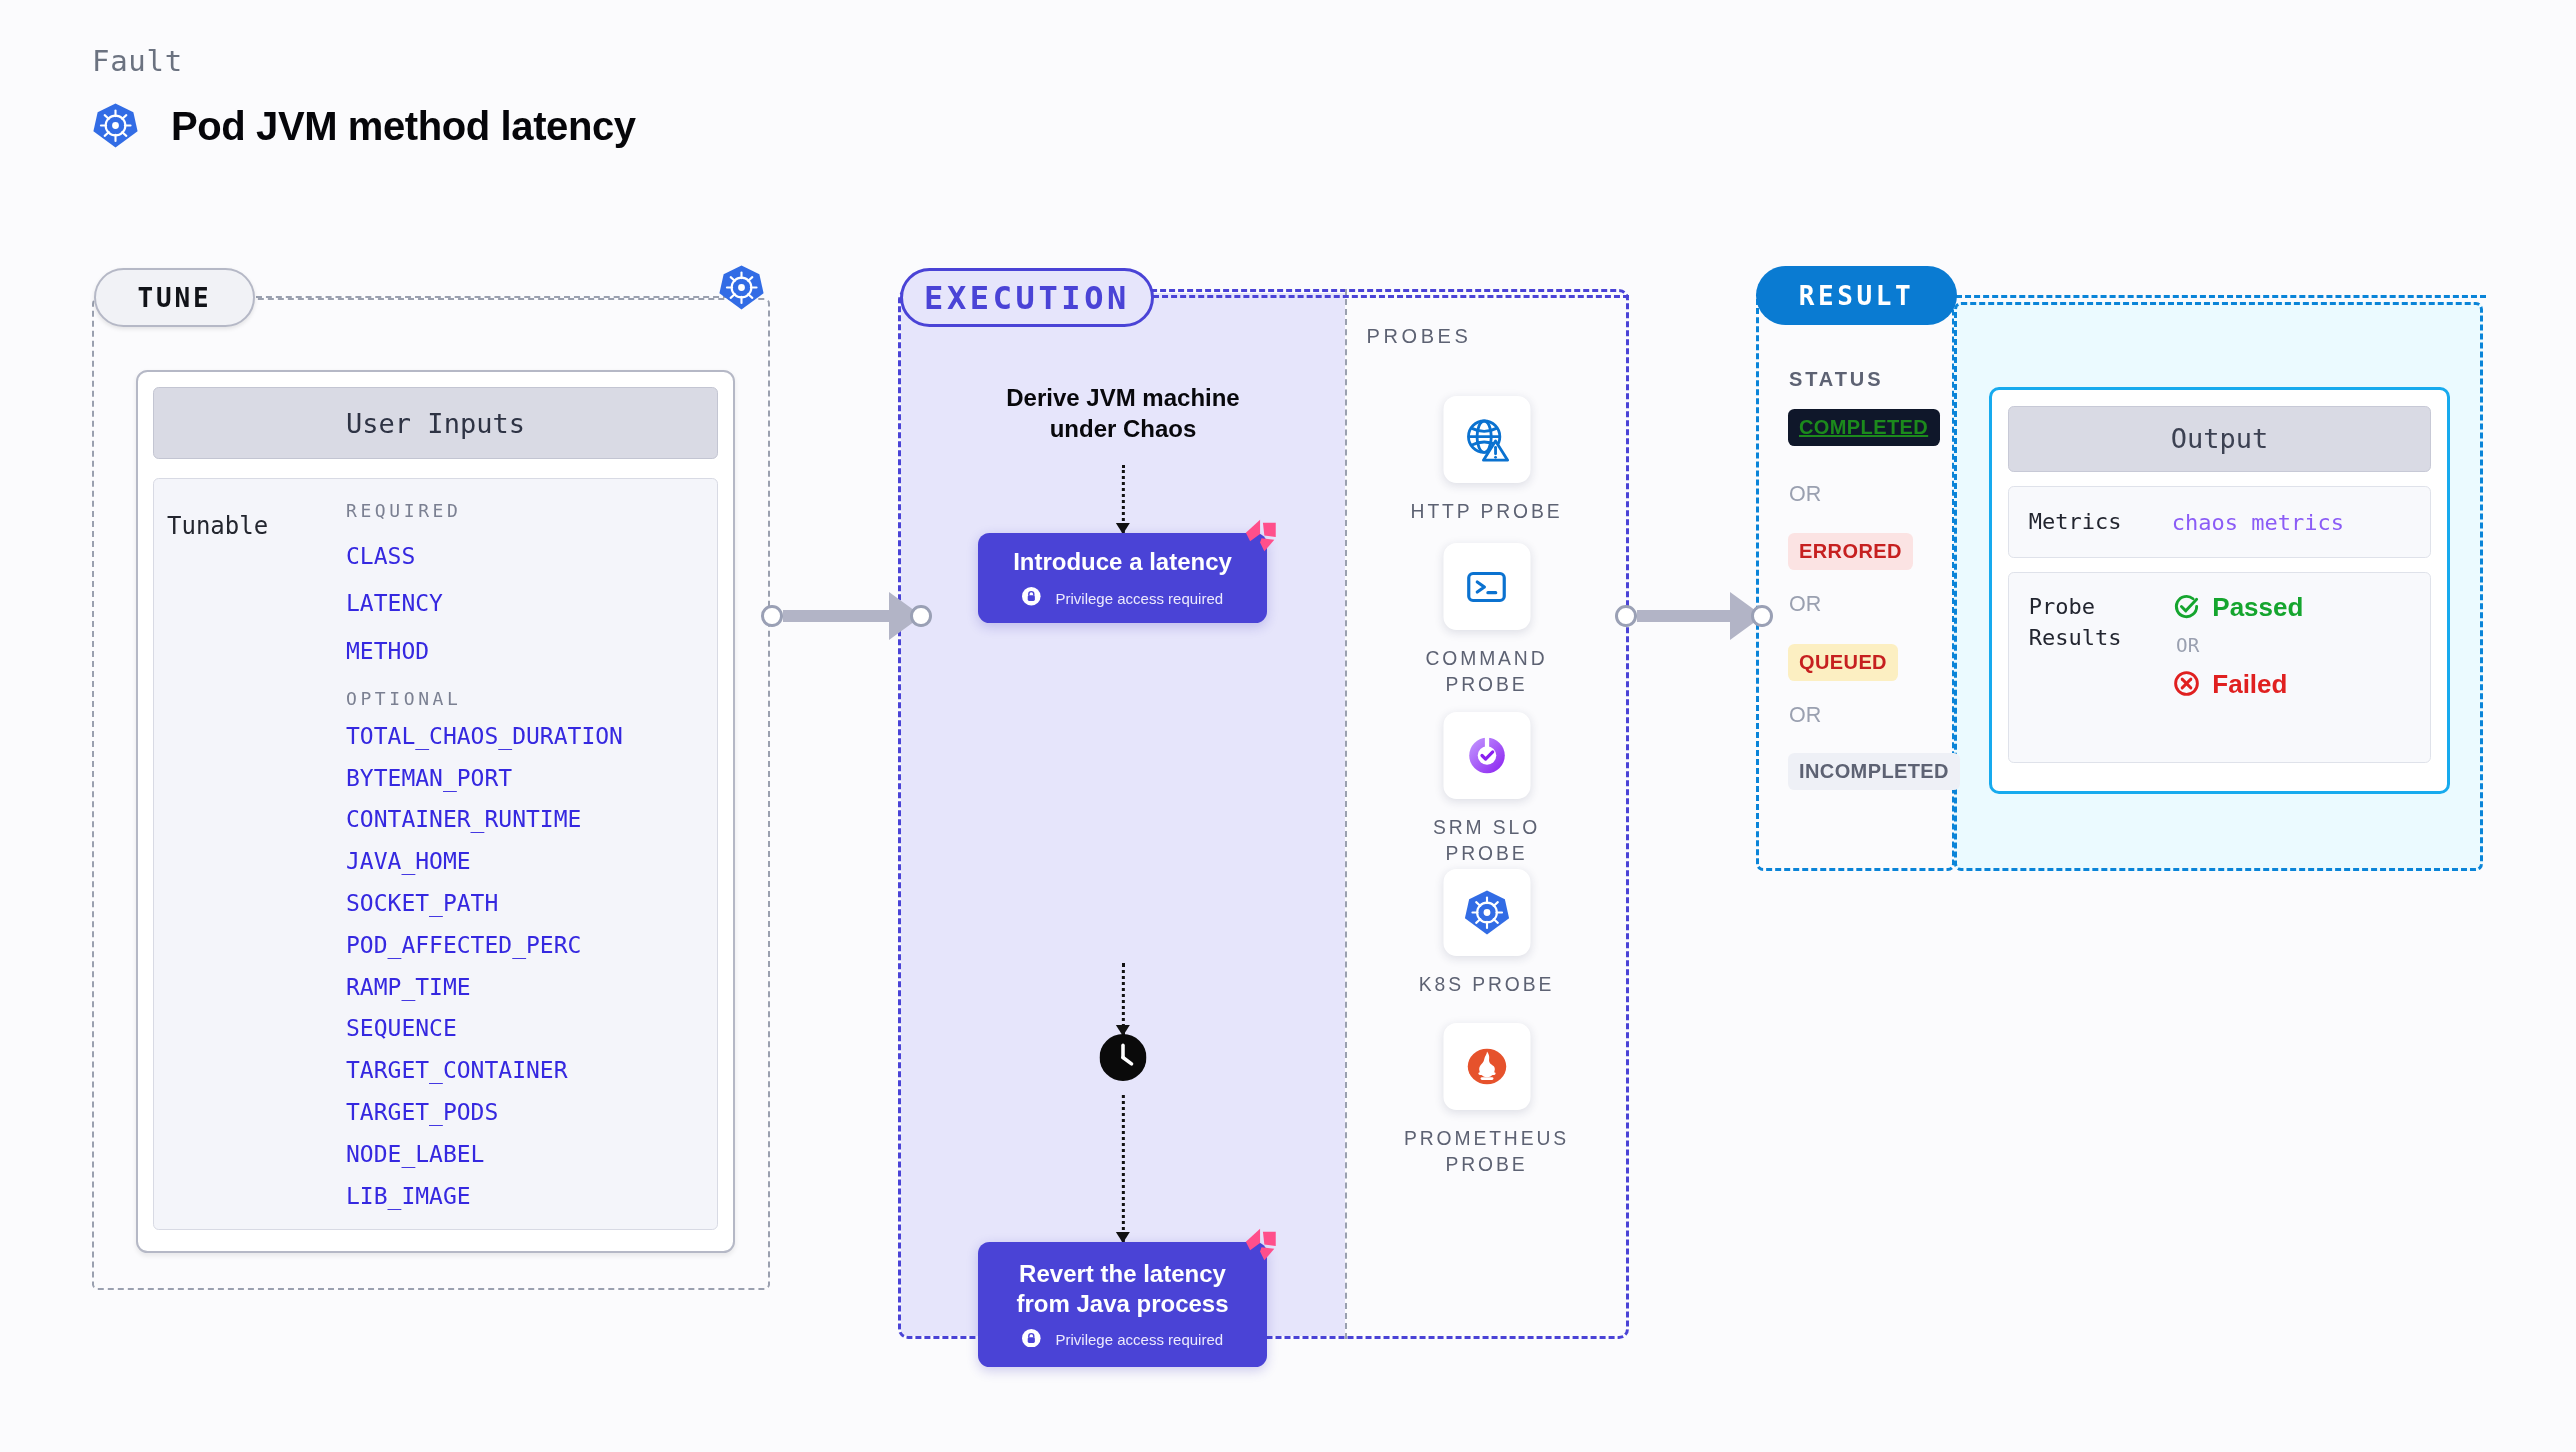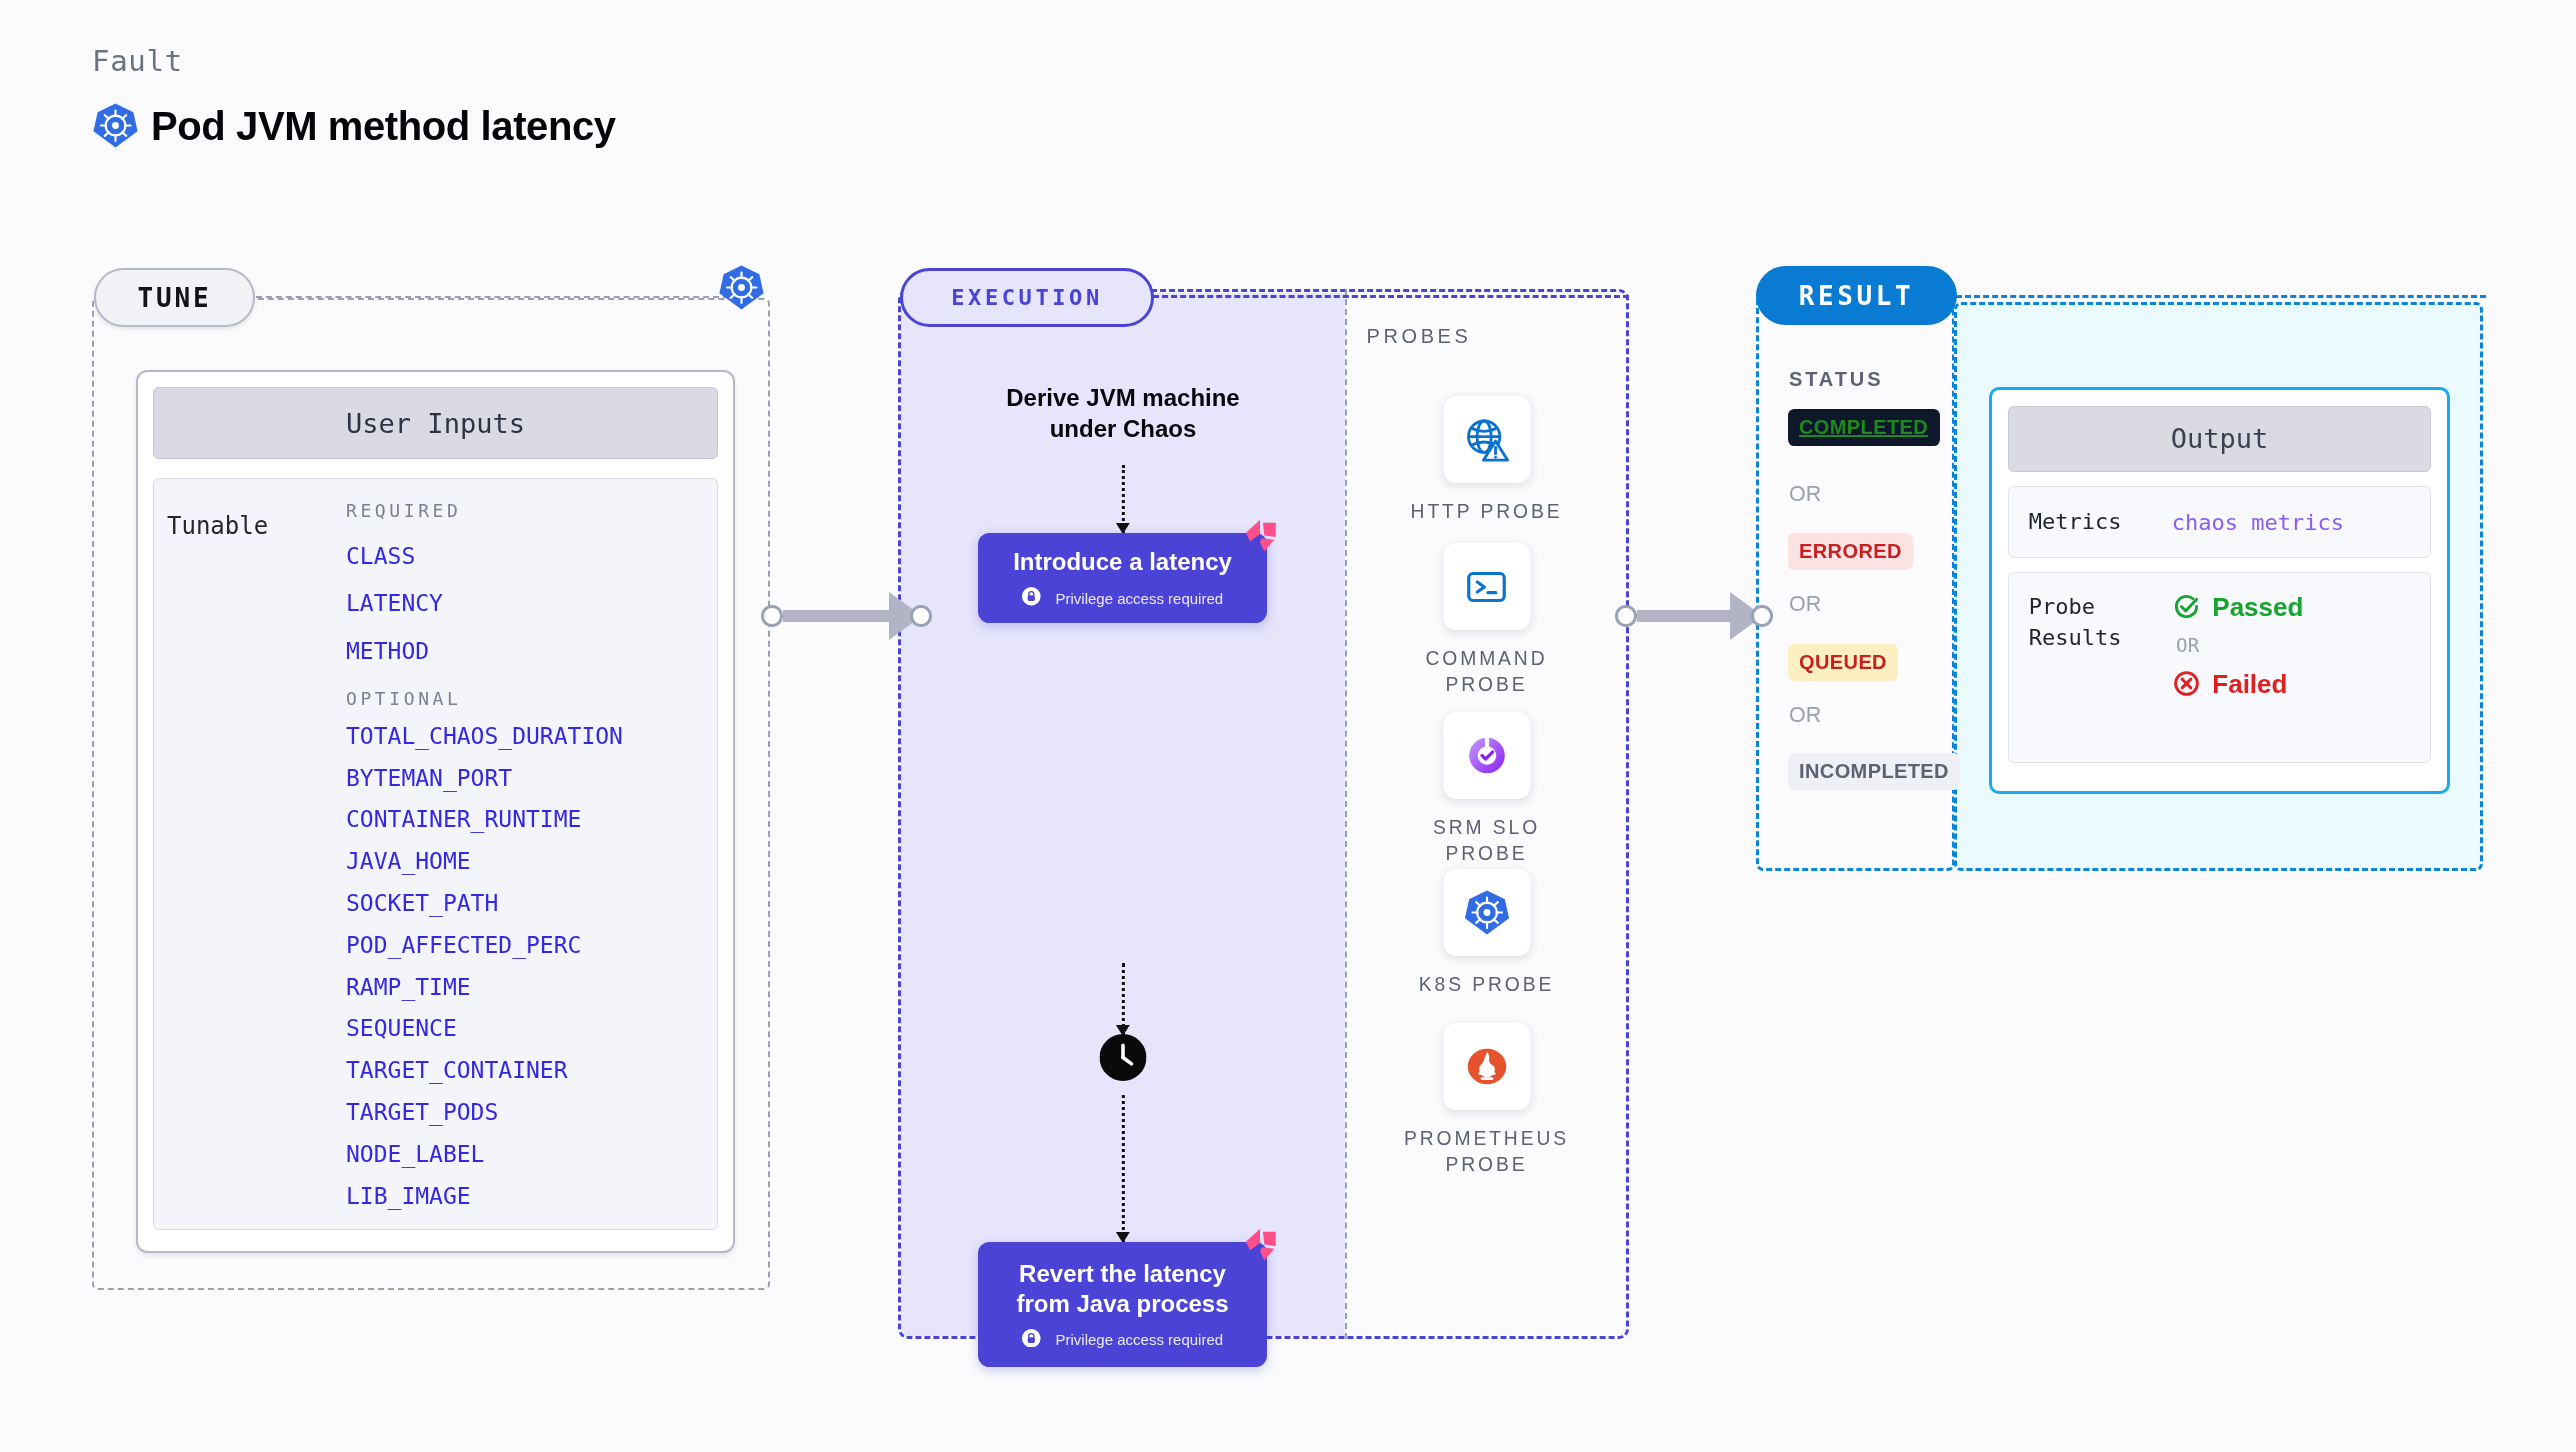--- a/index.html
+++ b/index.html
@@ -9,21 +9,21 @@
     font-family: "Liberation Sans", sans-serif;
     overflow: hidden;
   }
 
   
   #header { position: absolute; left: 92px; top: 44px; }
   #fault-label {
     font-family: "DejaVu Sans Mono", monospace;
     font-size: 29px; color: #6b7280; letter-spacing: 0.7px;
   }
-  #title-row { display: flex; align-items: center; gap: 12px; margin-top: 24px; }
+  #title-row { display: flex; align-items: center; gap: 32px; margin-top: 24px; }
   #page-title { font-size: 40px; font-weight: 700; color: #06060a; letter-spacing: -0.4px; }
 
   
   .panel { position: absolute; }
 
   #tune-panel {
     left: 92px; top: 298px; width: 678px; height: 992px;
     border: 2.1px dashed #9aa0af; border-radius: 5.7px; background: transparent;
   }
   #exec-panel {
@@ -56,21 +56,21 @@
   #tune-badge {
     left: 94px; top: 268px; width: 161px; height: 59px;
     background: #f1f2f6; border: 2.9px solid #b5b8c6;
     font-family: "DejaVu Sans Mono", monospace; font-size: 26px;
     font-weight: 700; color: #111318; letter-spacing: 2.9px;
     box-shadow: 0 2.1px 4.3px rgba(0,0,0,.10);
   }
   #exec-badge {
     left: 900px; top: 268px; width: 254px; height: 59px;
     background: #e6e5fb; border: 3.6px solid #4a43d6;
-    font-family: "DejaVu Sans Mono", monospace; font-size: 22px;
+    font-family: "DejaVu Sans Mono", monospace; font-size: 32px;
     font-weight: 700; color: #4a43d6; letter-spacing: 3.6px;
   }
   #result-badge {
     left: 1756px; top: 266px; width: 201px; height: 59px;
     background: #0a7bd2;
     font-family: "DejaVu Sans Mono", monospace; font-size: 26px;
     font-weight: 700; color: #ffffff; letter-spacing: 3.6px;
   }
 
   

